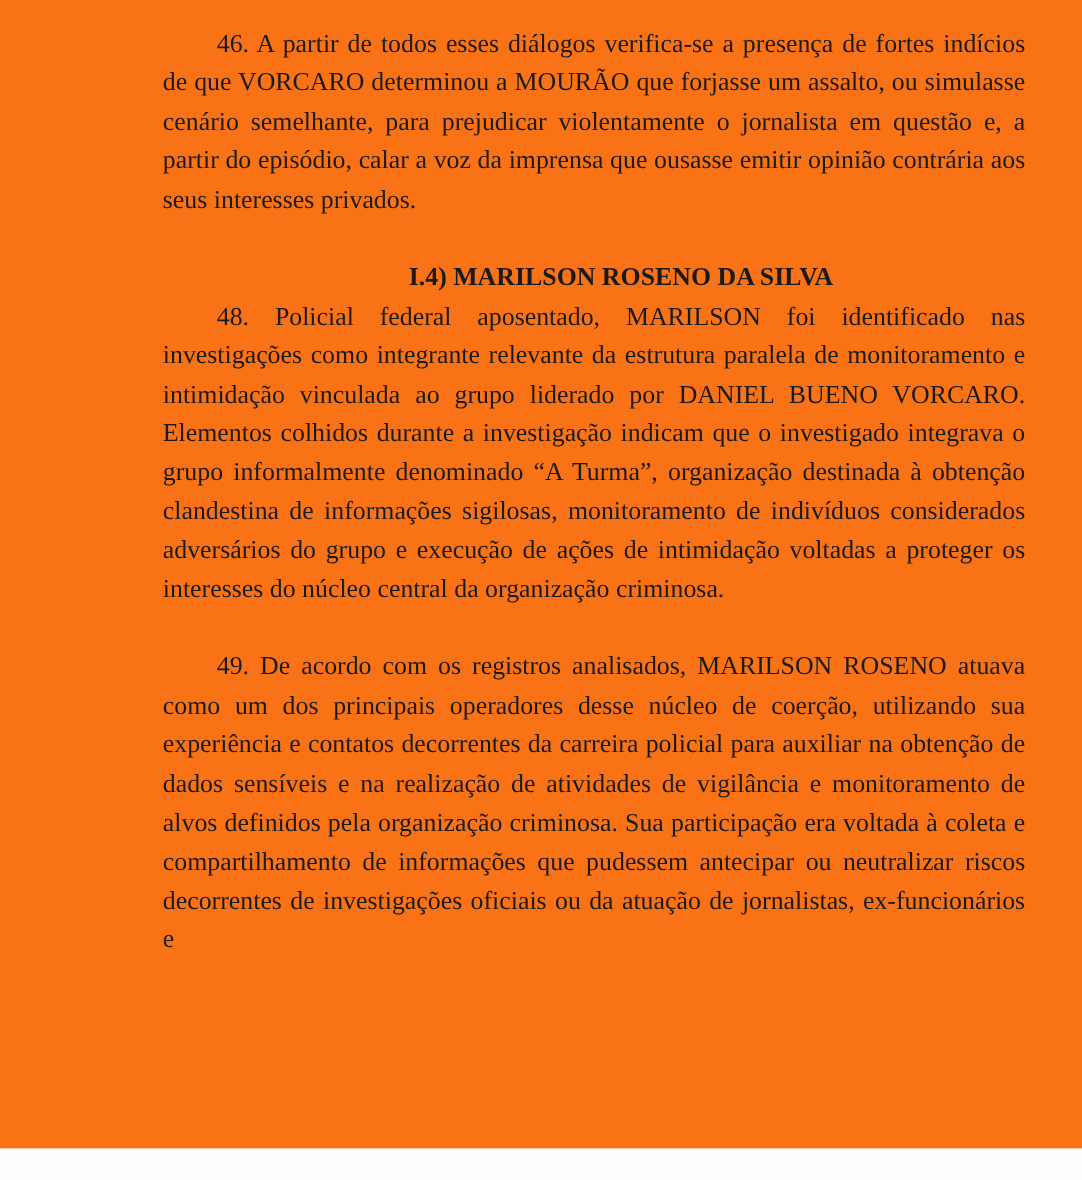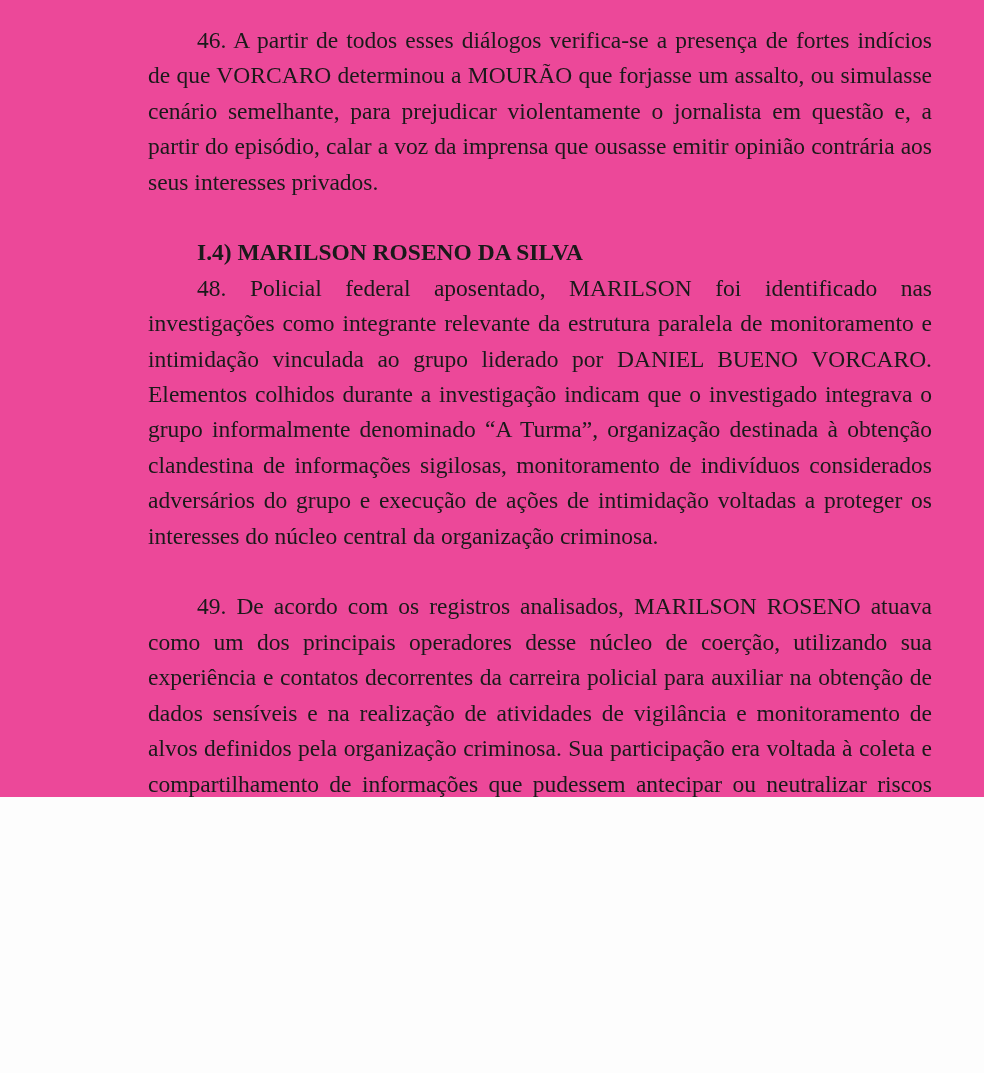--- a/index.html
+++ b/index.html
@@ -8,23 +8,23 @@
   }
   body {
     width: 984px;
     height: 1073px;
     background: #fdfdfd;
     overflow: hidden;
   }
   .page {
     box-sizing: border-box;
     width: 984px;
-    height: 797px;
+    height: 1044px;
     padding: 23px 52px 0 148px;
-    background: #ec4899;
+    background: #f97316;
     font-family: "Liberation Serif", "DejaVu Serif", serif;
     font-size: 23.5px;
     line-height: 35.4px;
     color: #1a1a1a;
     text-align: justify;
     overflow: hidden;
   }
   .para {
     margin: 0 0 35.4px 0;
     text-indent: 49px;
@@ -32,21 +32,21 @@
   }
   .para.last {
     margin-bottom: 12px;
   }
   .heading {
     margin: 0;
     font-size: 23.5px;
     line-height: 35.4px;
     font-weight: bold;
     text-indent: 49px;
-    text-align: left;
+    text-align: center;
   }
 </style>
 </head>
 <body>
 
 <div class="page">
   <p class="para">46. A partir de todos esses diálogos verifica-se a presença de fortes indícios de que VORCARO determinou a MOURÃO que forjasse um assalto, ou simulasse cenário semelhante, para prejudicar violentamente o jornalista em questão e, a partir do episódio, calar a voz da imprensa que ousasse emitir opinião contrária aos seus interesses privados.</p>
 
 
   <h2 class="heading">I.4) MARILSON ROSENO DA SILVA</h2>

